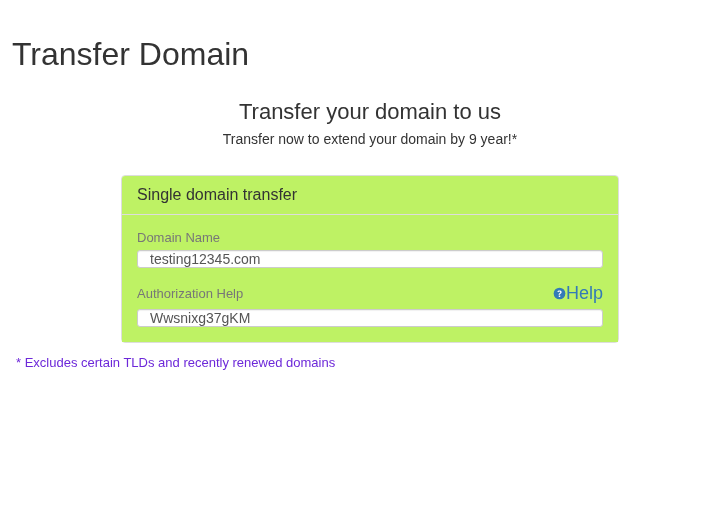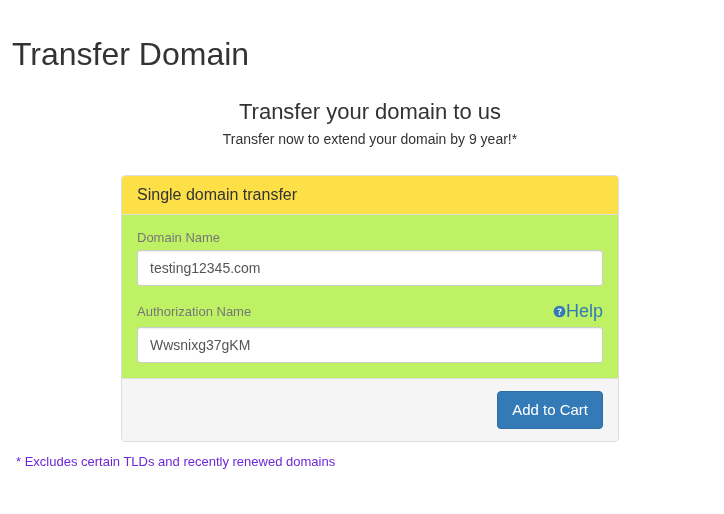--- a/index.html
+++ b/index.html
@@ -37,21 +37,21 @@
       margin-bottom: 28px;
     }
     .panel {
       width: 498px;
       margin: 0 auto;
       border: 1px solid #ddd;
       border-radius: 4px;
       text-align: left;
     }
     .panel-heading {
-      background: #fde047;
+      background: #bef264;
       border-bottom: 1px solid #ddd;
       padding: 10px 15px;
       font-size: 16px;
       color: #333;
       border-top-left-radius: 3px;
       border-top-right-radius: 3px;
     }
     .panel-body {
       padding: 15px;
       background: #bef264;
@@ -76,21 +76,21 @@
     .help-link {
       font-size: 18px;
       color: #337ab7;
       text-decoration: none;
       display: inline-flex;
       align-items: center;
       gap: 0;
     }
     .form-control {
       width: 100%;
-      height: 36px;
+      height: 18px;
       padding: 6px 12px;
       font-size: 14px;
       color: #555;
       background: #fff;
       border: 1px solid #ccc;
       border-radius: 3px;
       box-shadow: inset 0 1px 1px rgba(0,0,0,.06);
       outline: none;
     }
     .panel-footer {
@@ -140,32 +140,29 @@
 
       <div class="form-group">
         <div class="label-row">
           <label class="field-label">Domain Name</label>
         </div>
         <input type="text" class="form-control" value="testing12345.com" style="">
       </div>
 
       <div class="form-group">
         <div class="label-row">
-          <label class="field-label">Authorization Name</label>
+          <label class="field-label">Authorization Help</label>
           <a href="#" class="help-link">
             <svg class="help-icon-svg" viewBox="0 0 16 16">
               <circle cx="8" cy="8" r="7.2"></circle>
               <path fill="#fff" d="M7.9 4.2c-1.3 0-2.1.6-2.6 1.5l1.3.8c.3-.5.7-.9 1.3-.9.6 0 1 .3 1 .8 0 .5-.3.8-1 1.2-.7.5-1.1 1-1.1 2h1.7c0-.6.2-.9.9-1.3.8-.5 1.3-1.1 1.3-2C10.7 5 9.6 4.2 7.9 4.2zM7.1 10.6h1.8v1.7H7.1z"></path>
             </svg>
             <span>Help</span>
           </a>
         </div>
         <input type="text" class="form-control" value="Wwsnixg37gKM" style="">
       </div>
 
     </div>
-    <div class="panel-footer">
-      <button class="btn-primary">Add to Cart</button>
-    </div>
   </div>
 
   <div class="disclaimer">* Excludes certain TLDs and recently renewed domains</div>
 </div>
 
 </body></html>

